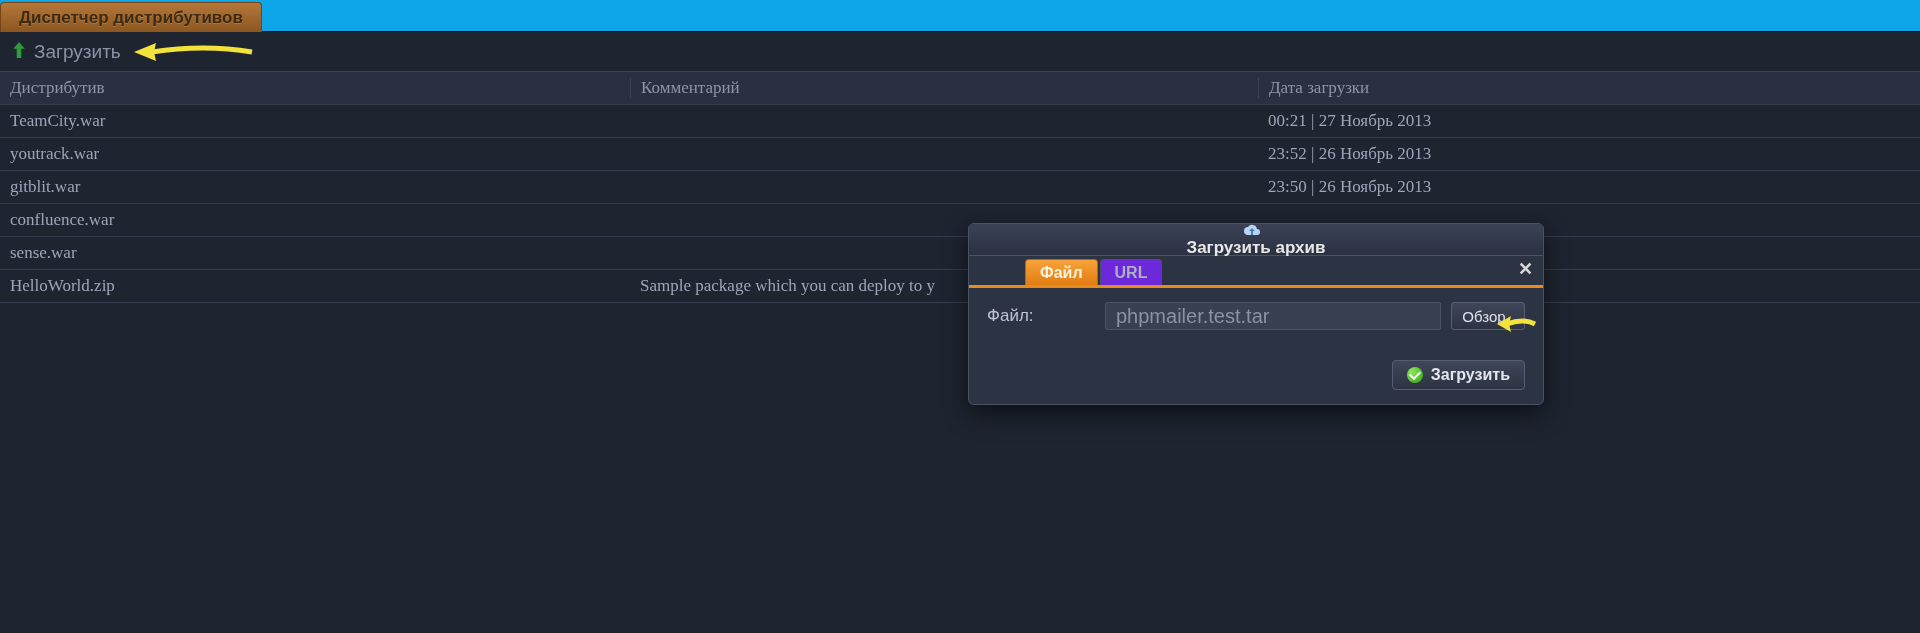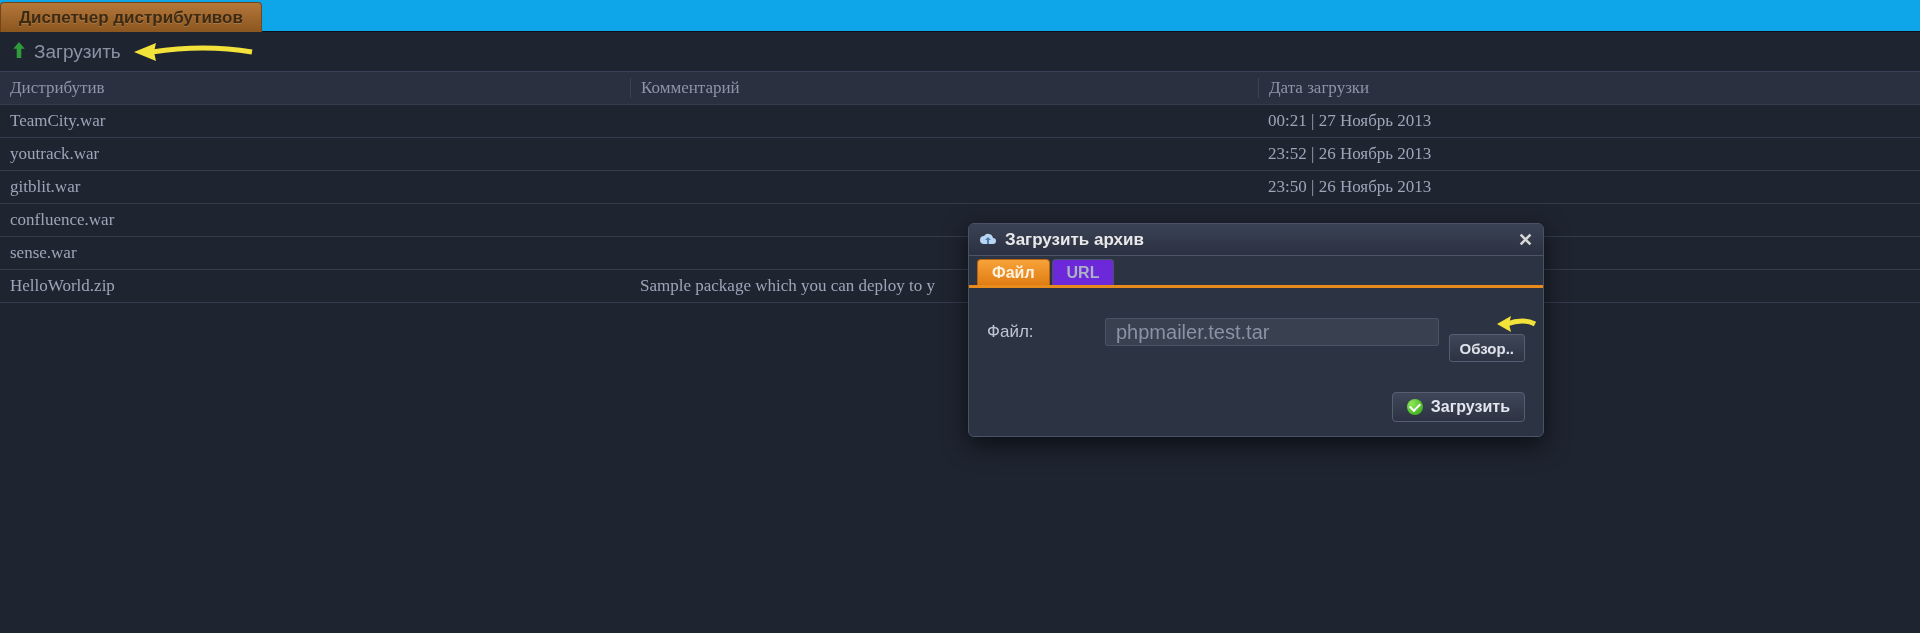--- a/index.html
+++ b/index.html
@@ -103,20 +103,21 @@
     display: flex;
     align-items: center;
     padding: 0 10px;
     color: #e8e8e8;
     font-weight: 700;
     font-size: 17px;
     background: linear-gradient(#3a4256, #2b3140);
     border-bottom: 1px solid #4c5468;
     border-top-left-radius: 6px;
     border-top-right-radius: 6px;
+    flex-direction: column;
   }
   .dlg-title .cloud-icon { margin-right: 8px; display: inline-flex; }
   .dlg-title .close {
     margin-left: auto;
     color: #d8d8d8;
     font-size: 18px;
     font-weight: 700;
     cursor: pointer;
   }
   .dlg-tabs {
@@ -137,20 +138,21 @@
     border-top-left-radius: 4px;
     border-top-right-radius: 4px;
     margin-right: 2px;
     cursor: pointer;
   }
   .dlg-tab.active {
     background: linear-gradient(#f7a23a, #e07d12);
     color: #fff2df;
     border: 1px solid #b86410;
     border-bottom: none;
+    margin-left: 48px;
   }
   .dlg-tab.inactive {
     background: #6d28d9;
     color: #aab2c4;
     border: 1px solid #4a5268;
     border-bottom: none;
   }
   .dlg-body {
     padding: 14px 18px 16px 18px;
   }
@@ -177,25 +179,24 @@
   }
   .browse-btn {
     margin-left: 10px;
     height: 28px;
     padding: 0 10px;
     background: linear-gradient(#3e4658, #2d3342);
     border: 1px solid #565e74;
     border-radius: 3px;
     color: #dfe2ea;
     font-size: 15px;
-    font-weight: 700;
-    cursor: pointer;
-    display: inline-flex;
-    align-items: center;
-    margin-top: 32px;
+    font-weight: 400;
+    cursor: pointer;
+    display: inline-flex;
+    align-items: center;
   }
   .comment-input {
     flex: 1;
     height: 28px;
     background: #2a3040;
     border: 2px solid #e88b1d;
     color: #e8e8e8;
     font-size: 16px;
     padding: 0 8px;
     outline: none;

